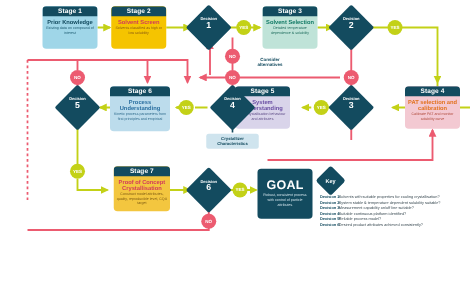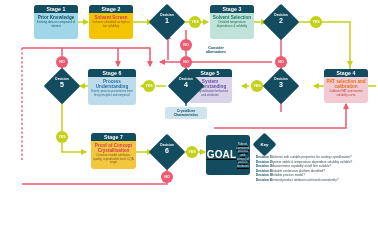--- a/index.html
+++ b/index.html
@@ -57,22 +57,22 @@
   .dia-lbl .d2{font-size:7px;font-weight:bold;line-height:1.05;display:block;}
 
   
   .pill{position:absolute;border-radius:50%;display:flex;align-items:center;
         justify-content:center;font-size:3.6px;font-weight:bold;color:#ffffff;}
   .yes{background:#c3d117;}
   .no{background:#ec5b70;}
 
   
   .goal{position:absolute;background:#134b5f;border-radius:3px;
-        display:flex;flex-direction:row;align-items:center;justify-content:center;
-        text-align:center;padding:20px 3px;box-sizing:border-box;text-decoration:underline;}
+        display:flex;flex-direction:column;align-items:center;justify-content:center;
+        text-align:center;padding:20px 3px;box-sizing:border-box;}
   .goal .g1{font-size:10px;font-weight:bold;color:#ffffff;line-height:1;letter-spacing:.2px;}
   .goal .g2{font-size:2.9px;color:#cfe2ea;line-height:1.22;margin-top:1.5px;}
 
   
   .note{position:absolute;background:#cfe4ee;border-radius:2px;
         text-align:center;padding:2px 2px;box-sizing:border-box;
         font-size:3.4px;font-weight:bold;color:#134b5f;line-height:1.2;}
 
   
   .keywrap{position:absolute;}

